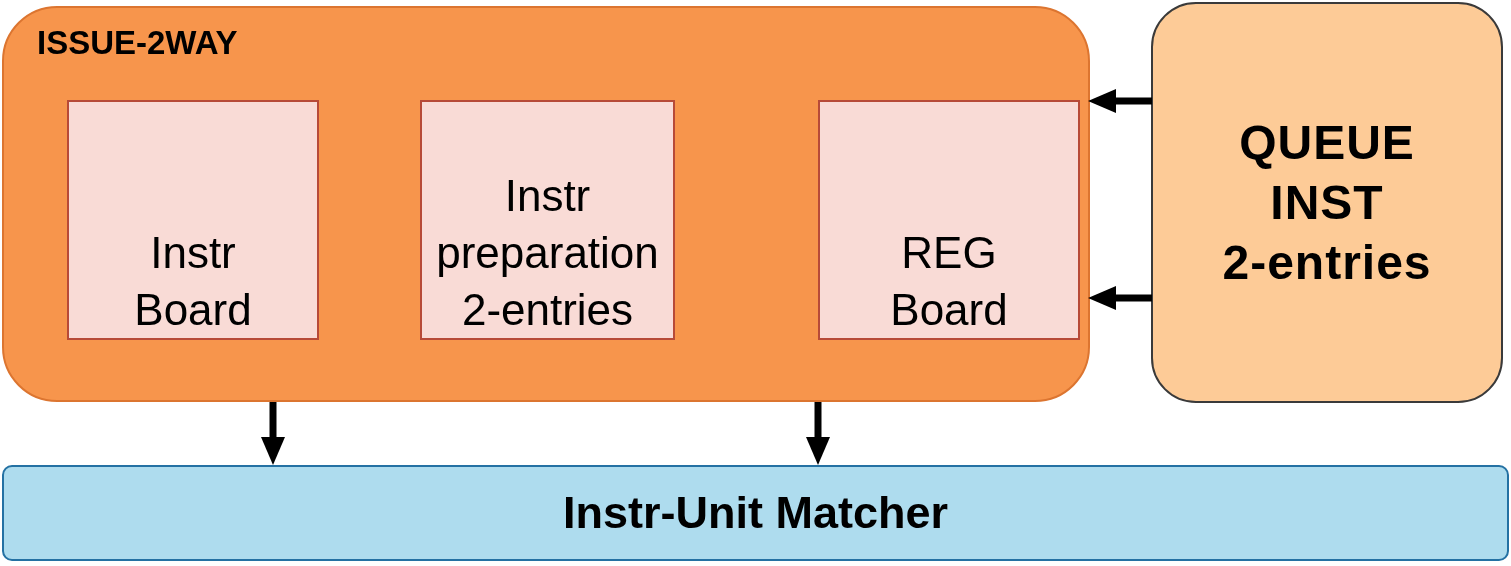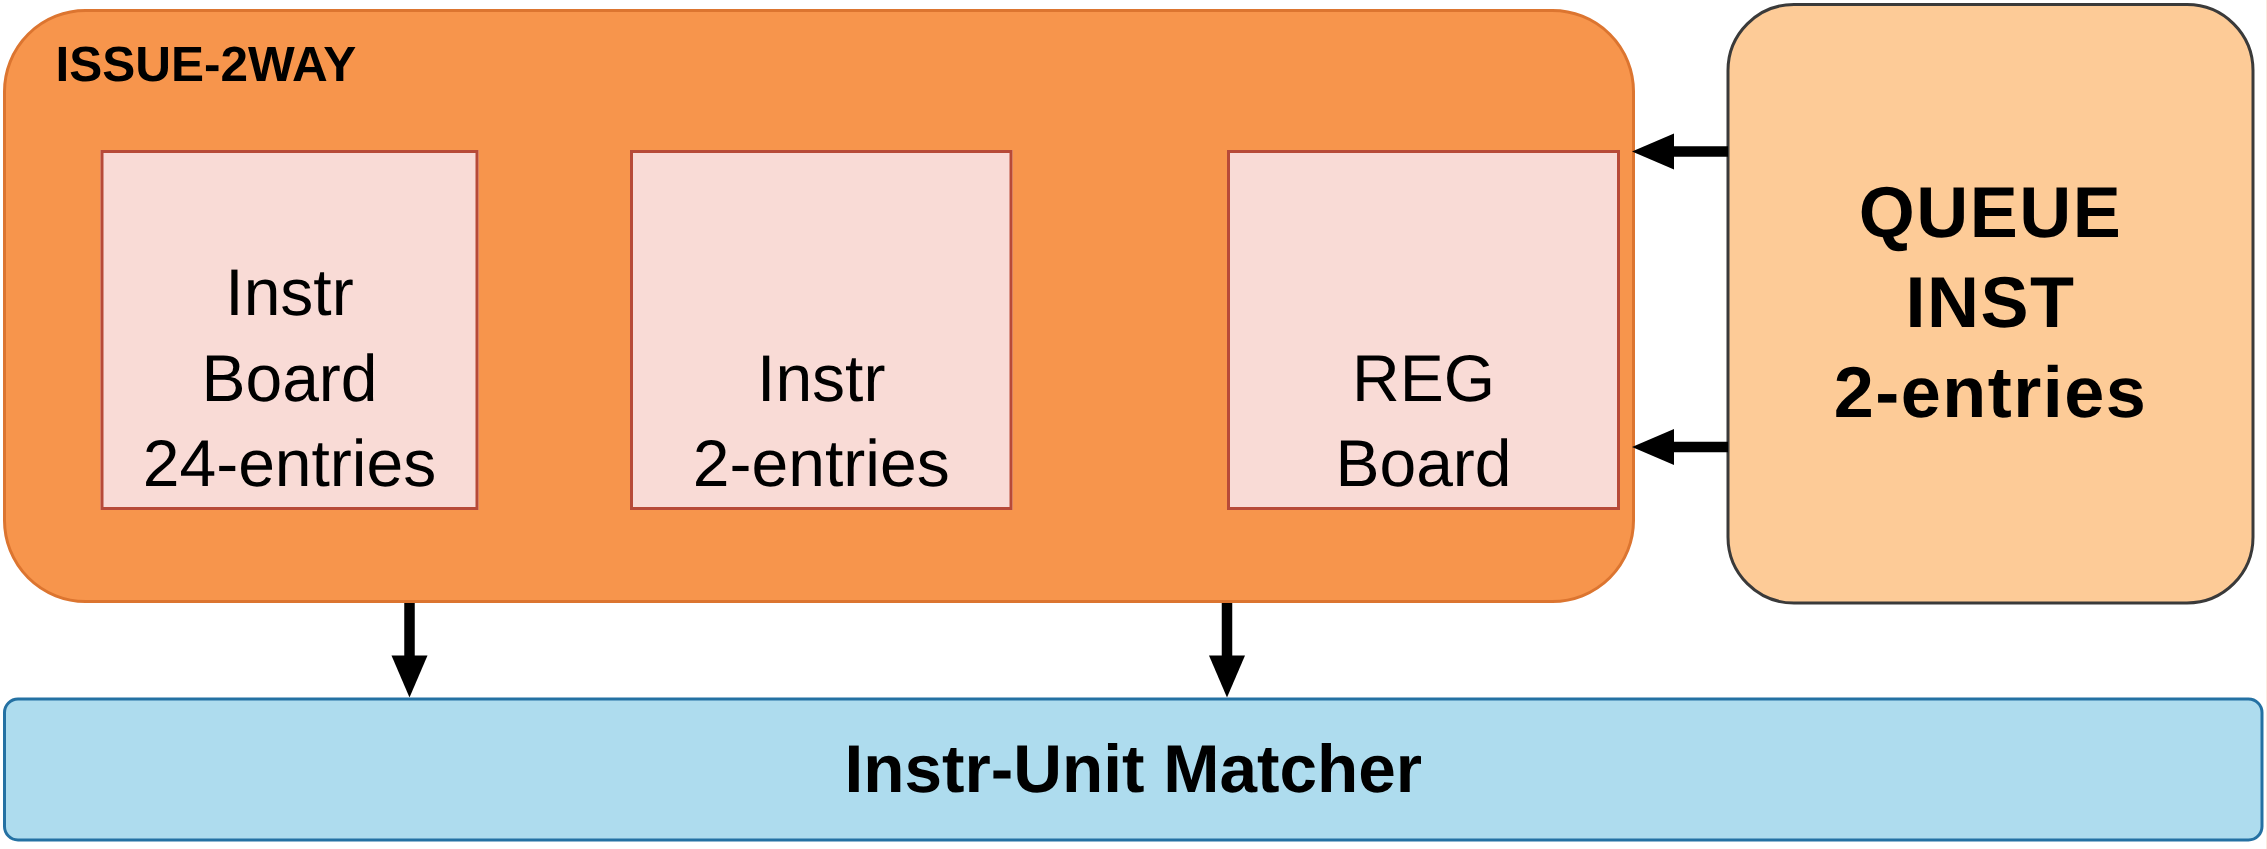--- a/index.html
+++ b/index.html
@@ -95,25 +95,25 @@
 <body>
 
 <div class="canvas">
 
   <div class="issue-block">
     <div class="issue-title">ISSUE-2WAY</div>
 
     <div class="board board-1">
       <span class="ln">Instr</span>
       <span class="ln">Board</span>
-      <span class="ln">24-entries</span>
     </div>
 
     <div class="board board-2">
       <span class="ln">Instr</span>
+      <span class="ln">preparation</span>
       <span class="ln">2-entries</span>
     </div>
 
     <div class="board board-3">
       <span class="ln">REG</span>
       <span class="ln">Board</span>
     </div>
   </div>
 
   <div class="inst-queue">

